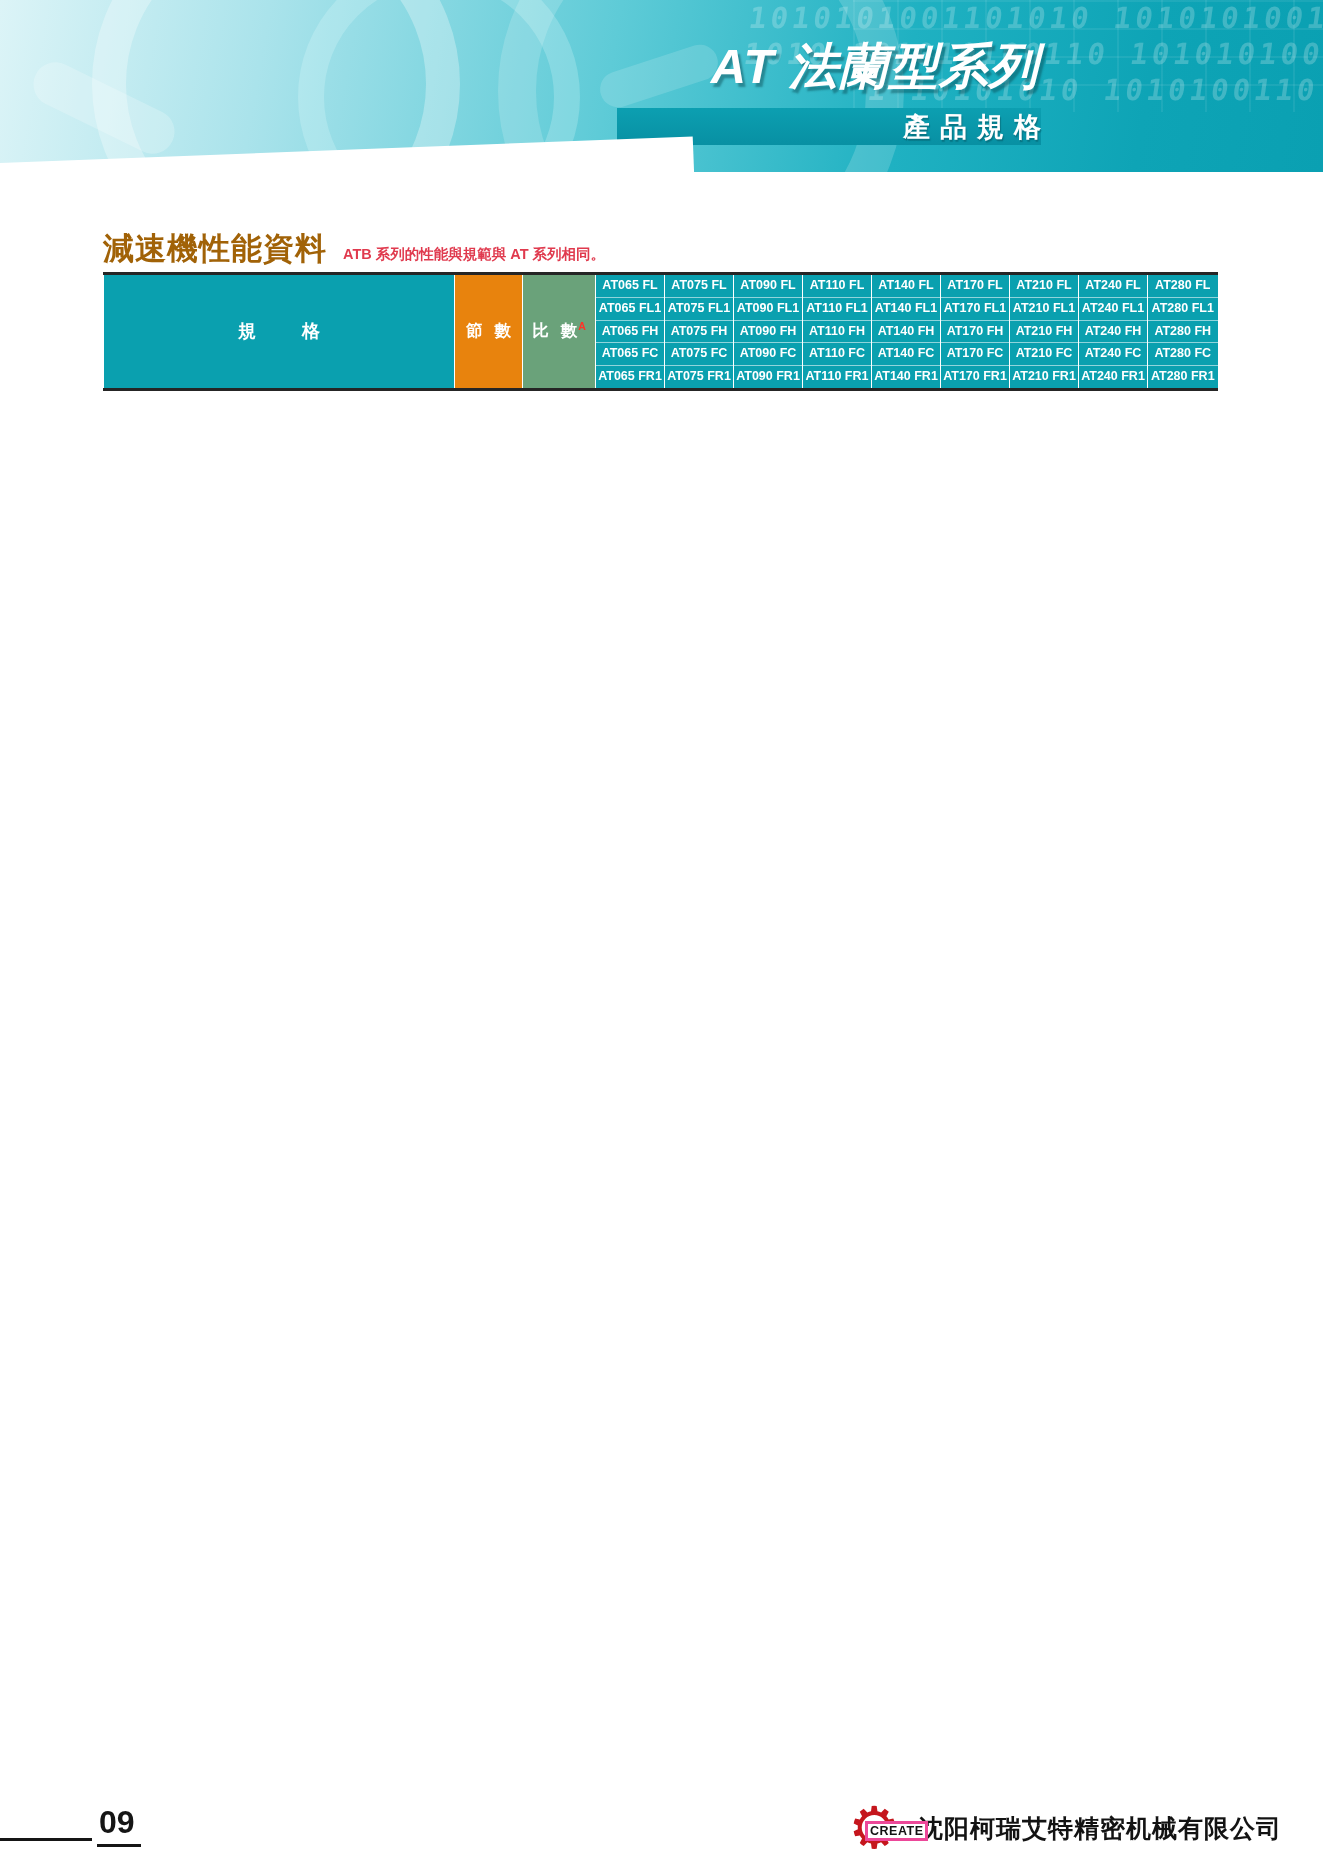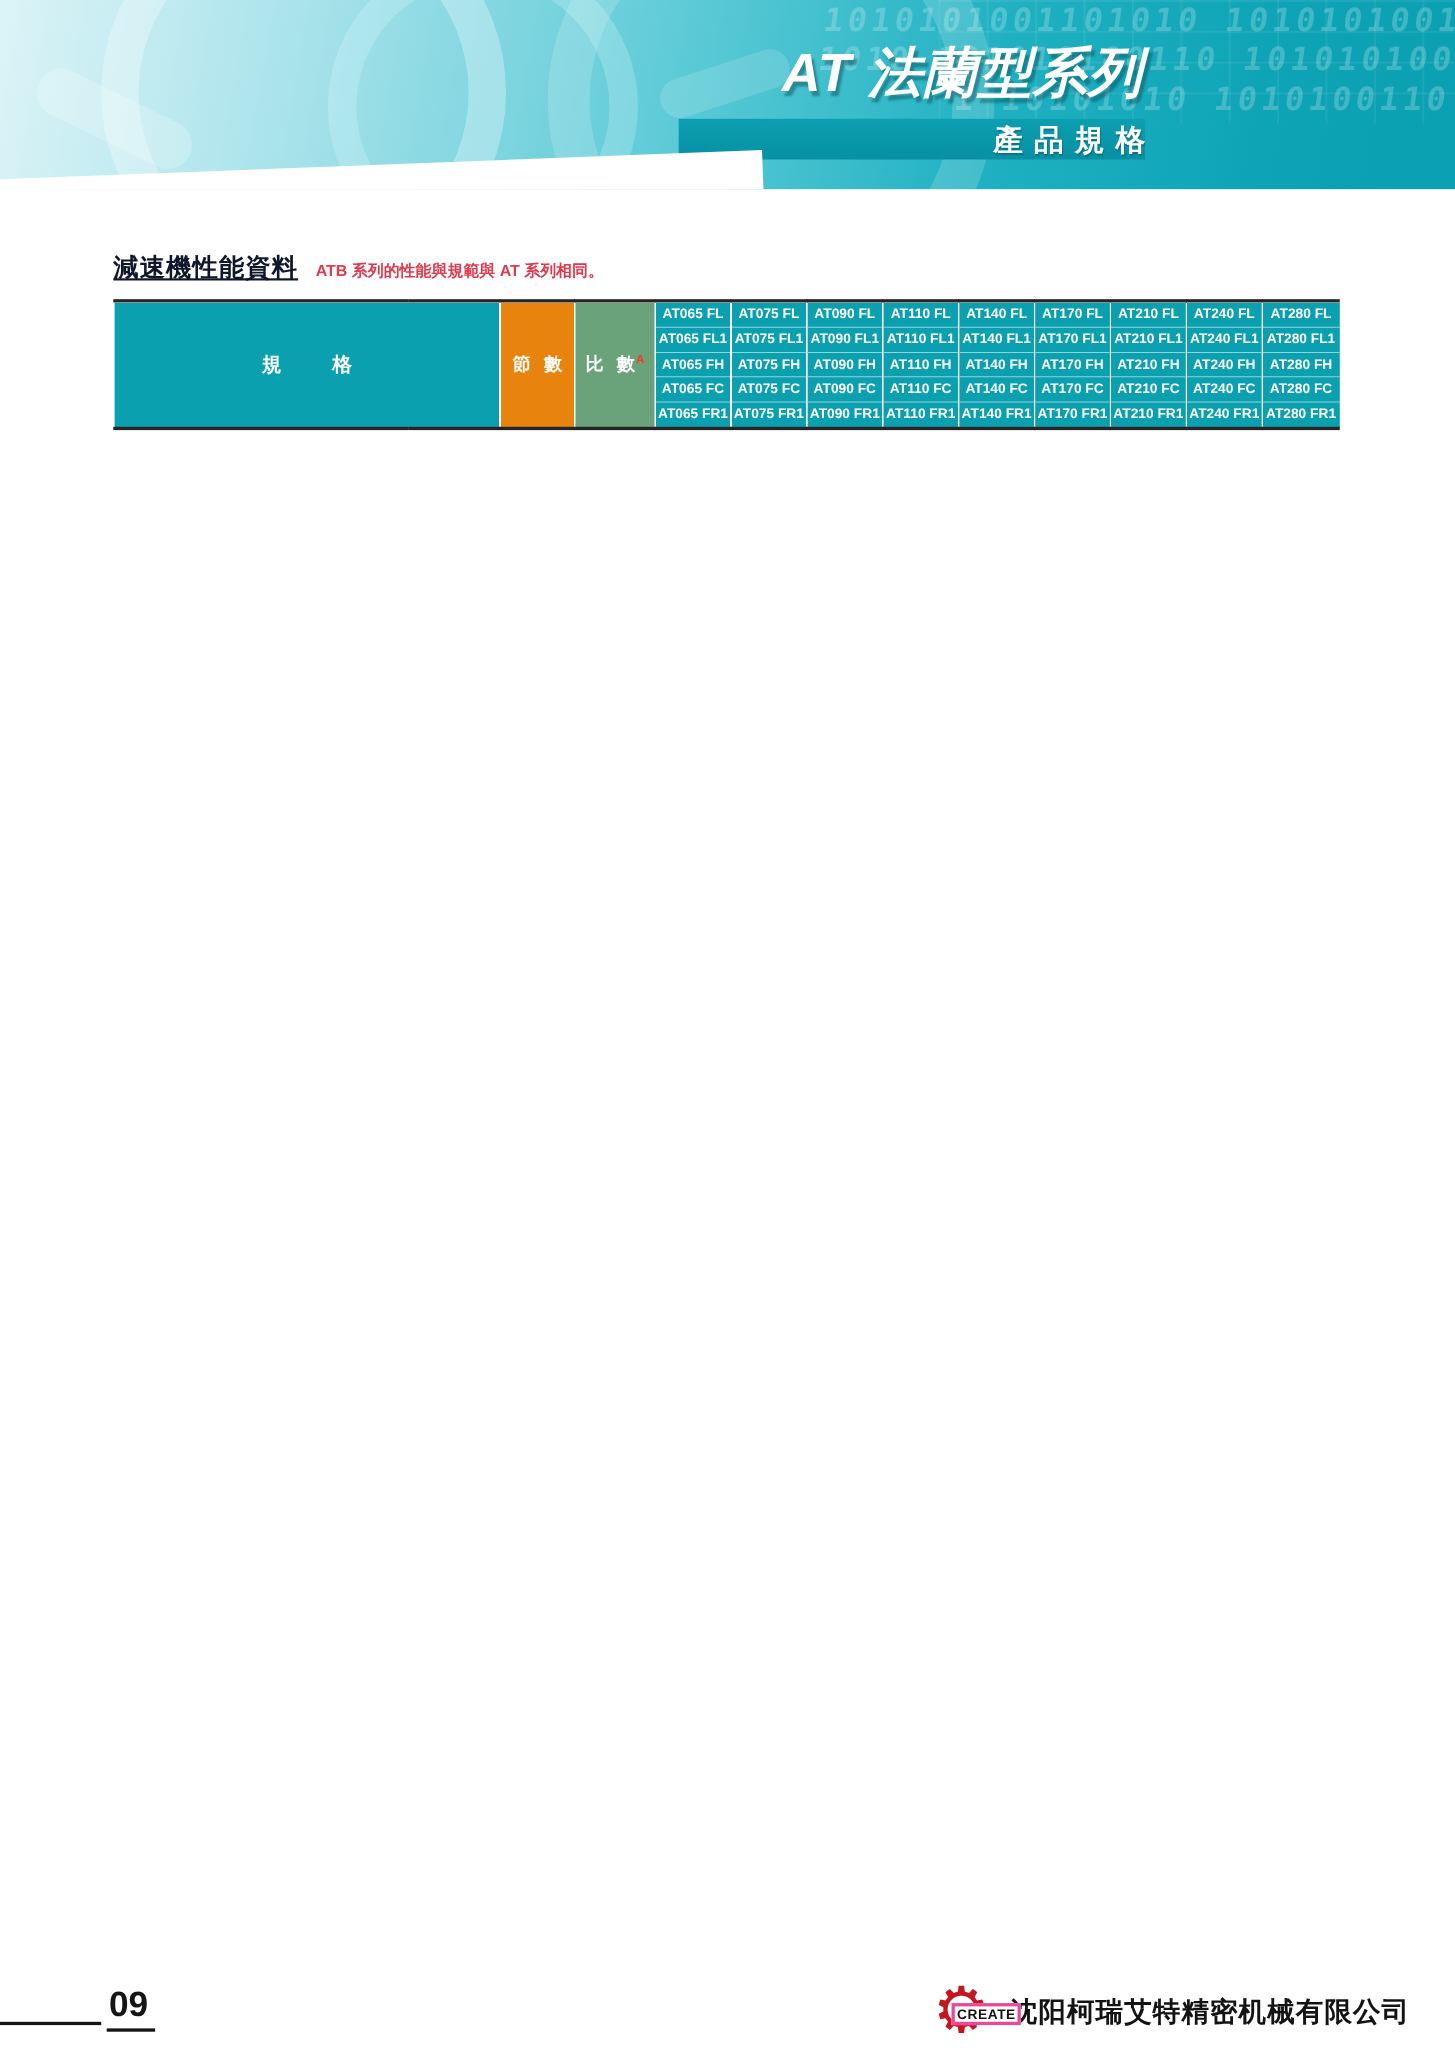--- a/index.html
+++ b/index.html
@@ -33,21 +33,21 @@
     color:#fff;letter-spacing:1px;white-space:nowrap;text-shadow:3px 4px 2px rgba(8,70,80,.45);}
   .banner-subbar{position:absolute;top:108px;left:617px;width:424px;height:37px;box-sizing:border-box;
     background:linear-gradient(180deg,#0c9fb1,#0890a3);display:flex;align-items:center;
     justify-content:flex-end;}
   .banner-subtitle{color:#fff;font-size:27px;font-weight:bold;letter-spacing:10px;margin-right:-10px;
     text-shadow:1px 2px 1px rgba(8,70,80,.4);}
   .wedge{position:absolute;left:-16px;bottom:-32px;width:710px;height:54px;background:#fff;transform:rotate(-2.2deg);}
 
   
   .section{margin:56px 0 0 103px;height:34px;display:flex;align-items:baseline;}
-  .section-title{font-size:23px;font-weight:bold;color:#0f172a;letter-spacing:1px;text-decoration:underline;}
+  .section-title{font-size:31px;font-weight:bold;color:#a16207;letter-spacing:1px;}
   .section-note{font-size:14.5px;font-weight:bold;color:#e03a4e;margin-left:16px;}
 
   
   table#spec{border-collapse:collapse;table-layout:fixed;width:1114px;margin:10px 0 0 103px;
     border-top:3px solid #252525;border-bottom:3px solid #252525;}
   td{padding:0;text-align:center;vertical-align:middle;overflow:hidden;}
   .hc{color:#fff;font-weight:bold;border-left:1.6px solid #fff;}
   .hspec{background:var(--teal);font-size:18px;}
   .hstage{background:var(--orange);font-size:16.5px;}
   .hratio{background:var(--green);font-size:16.5px;}

